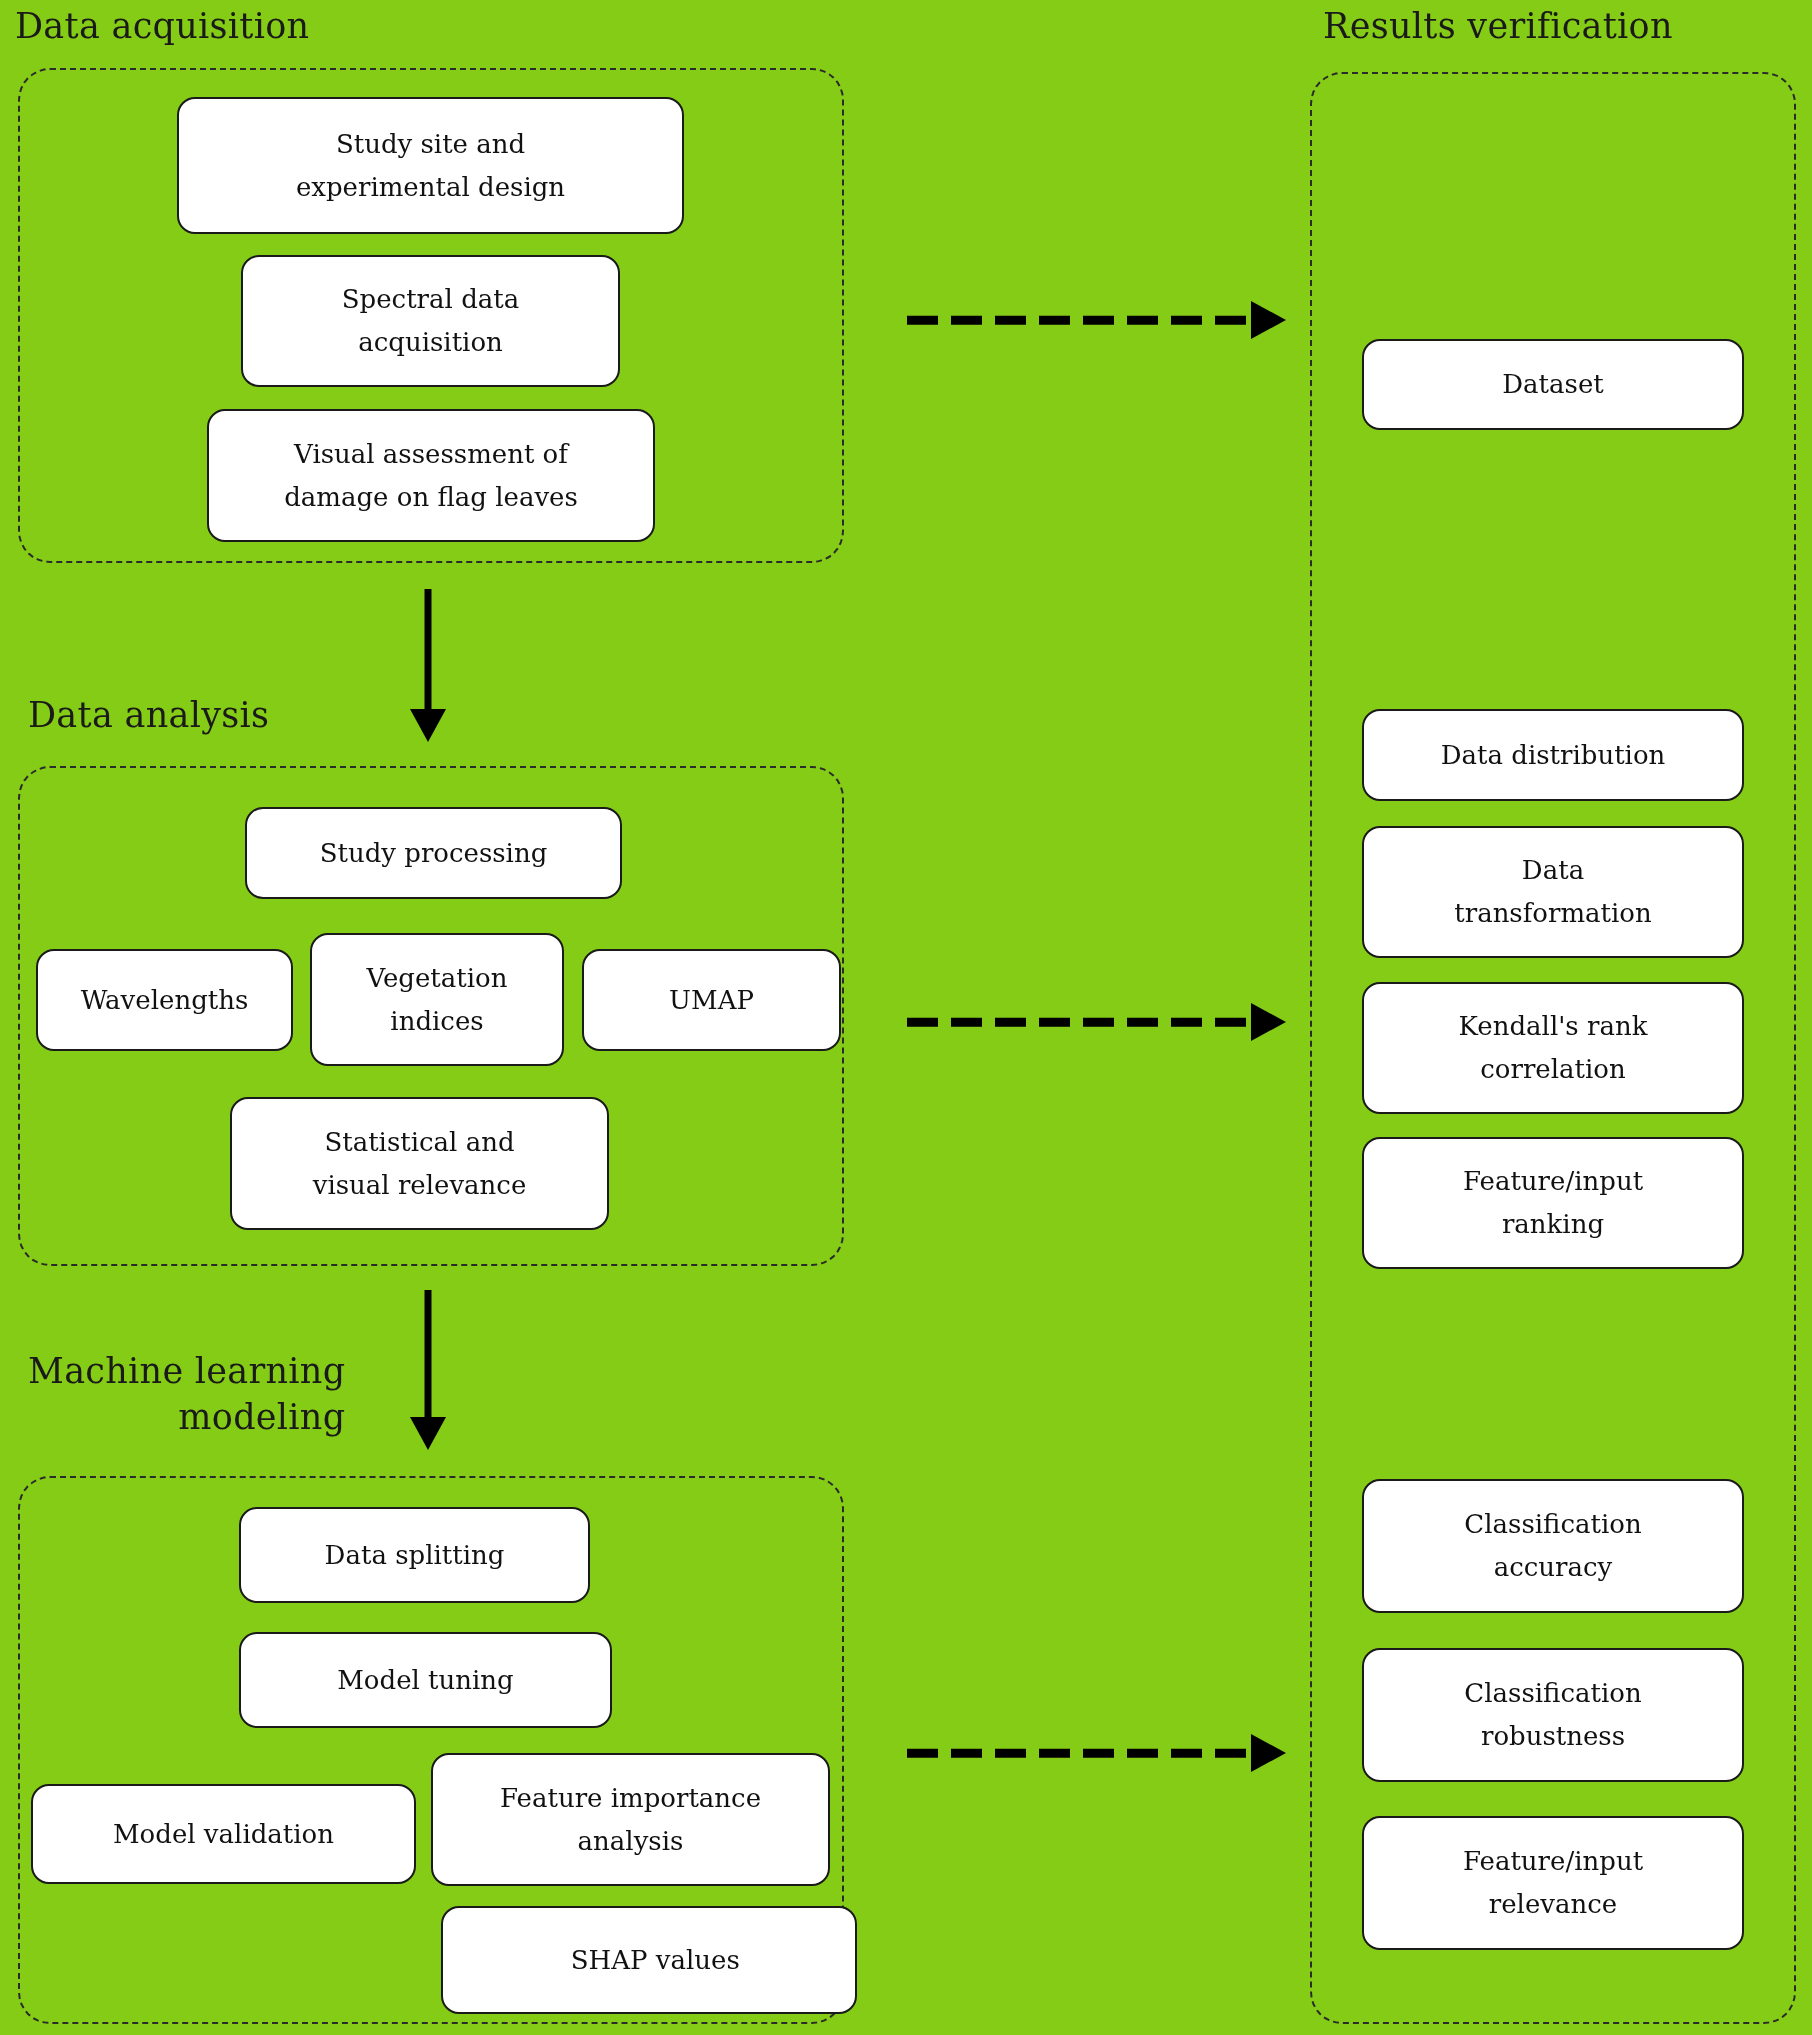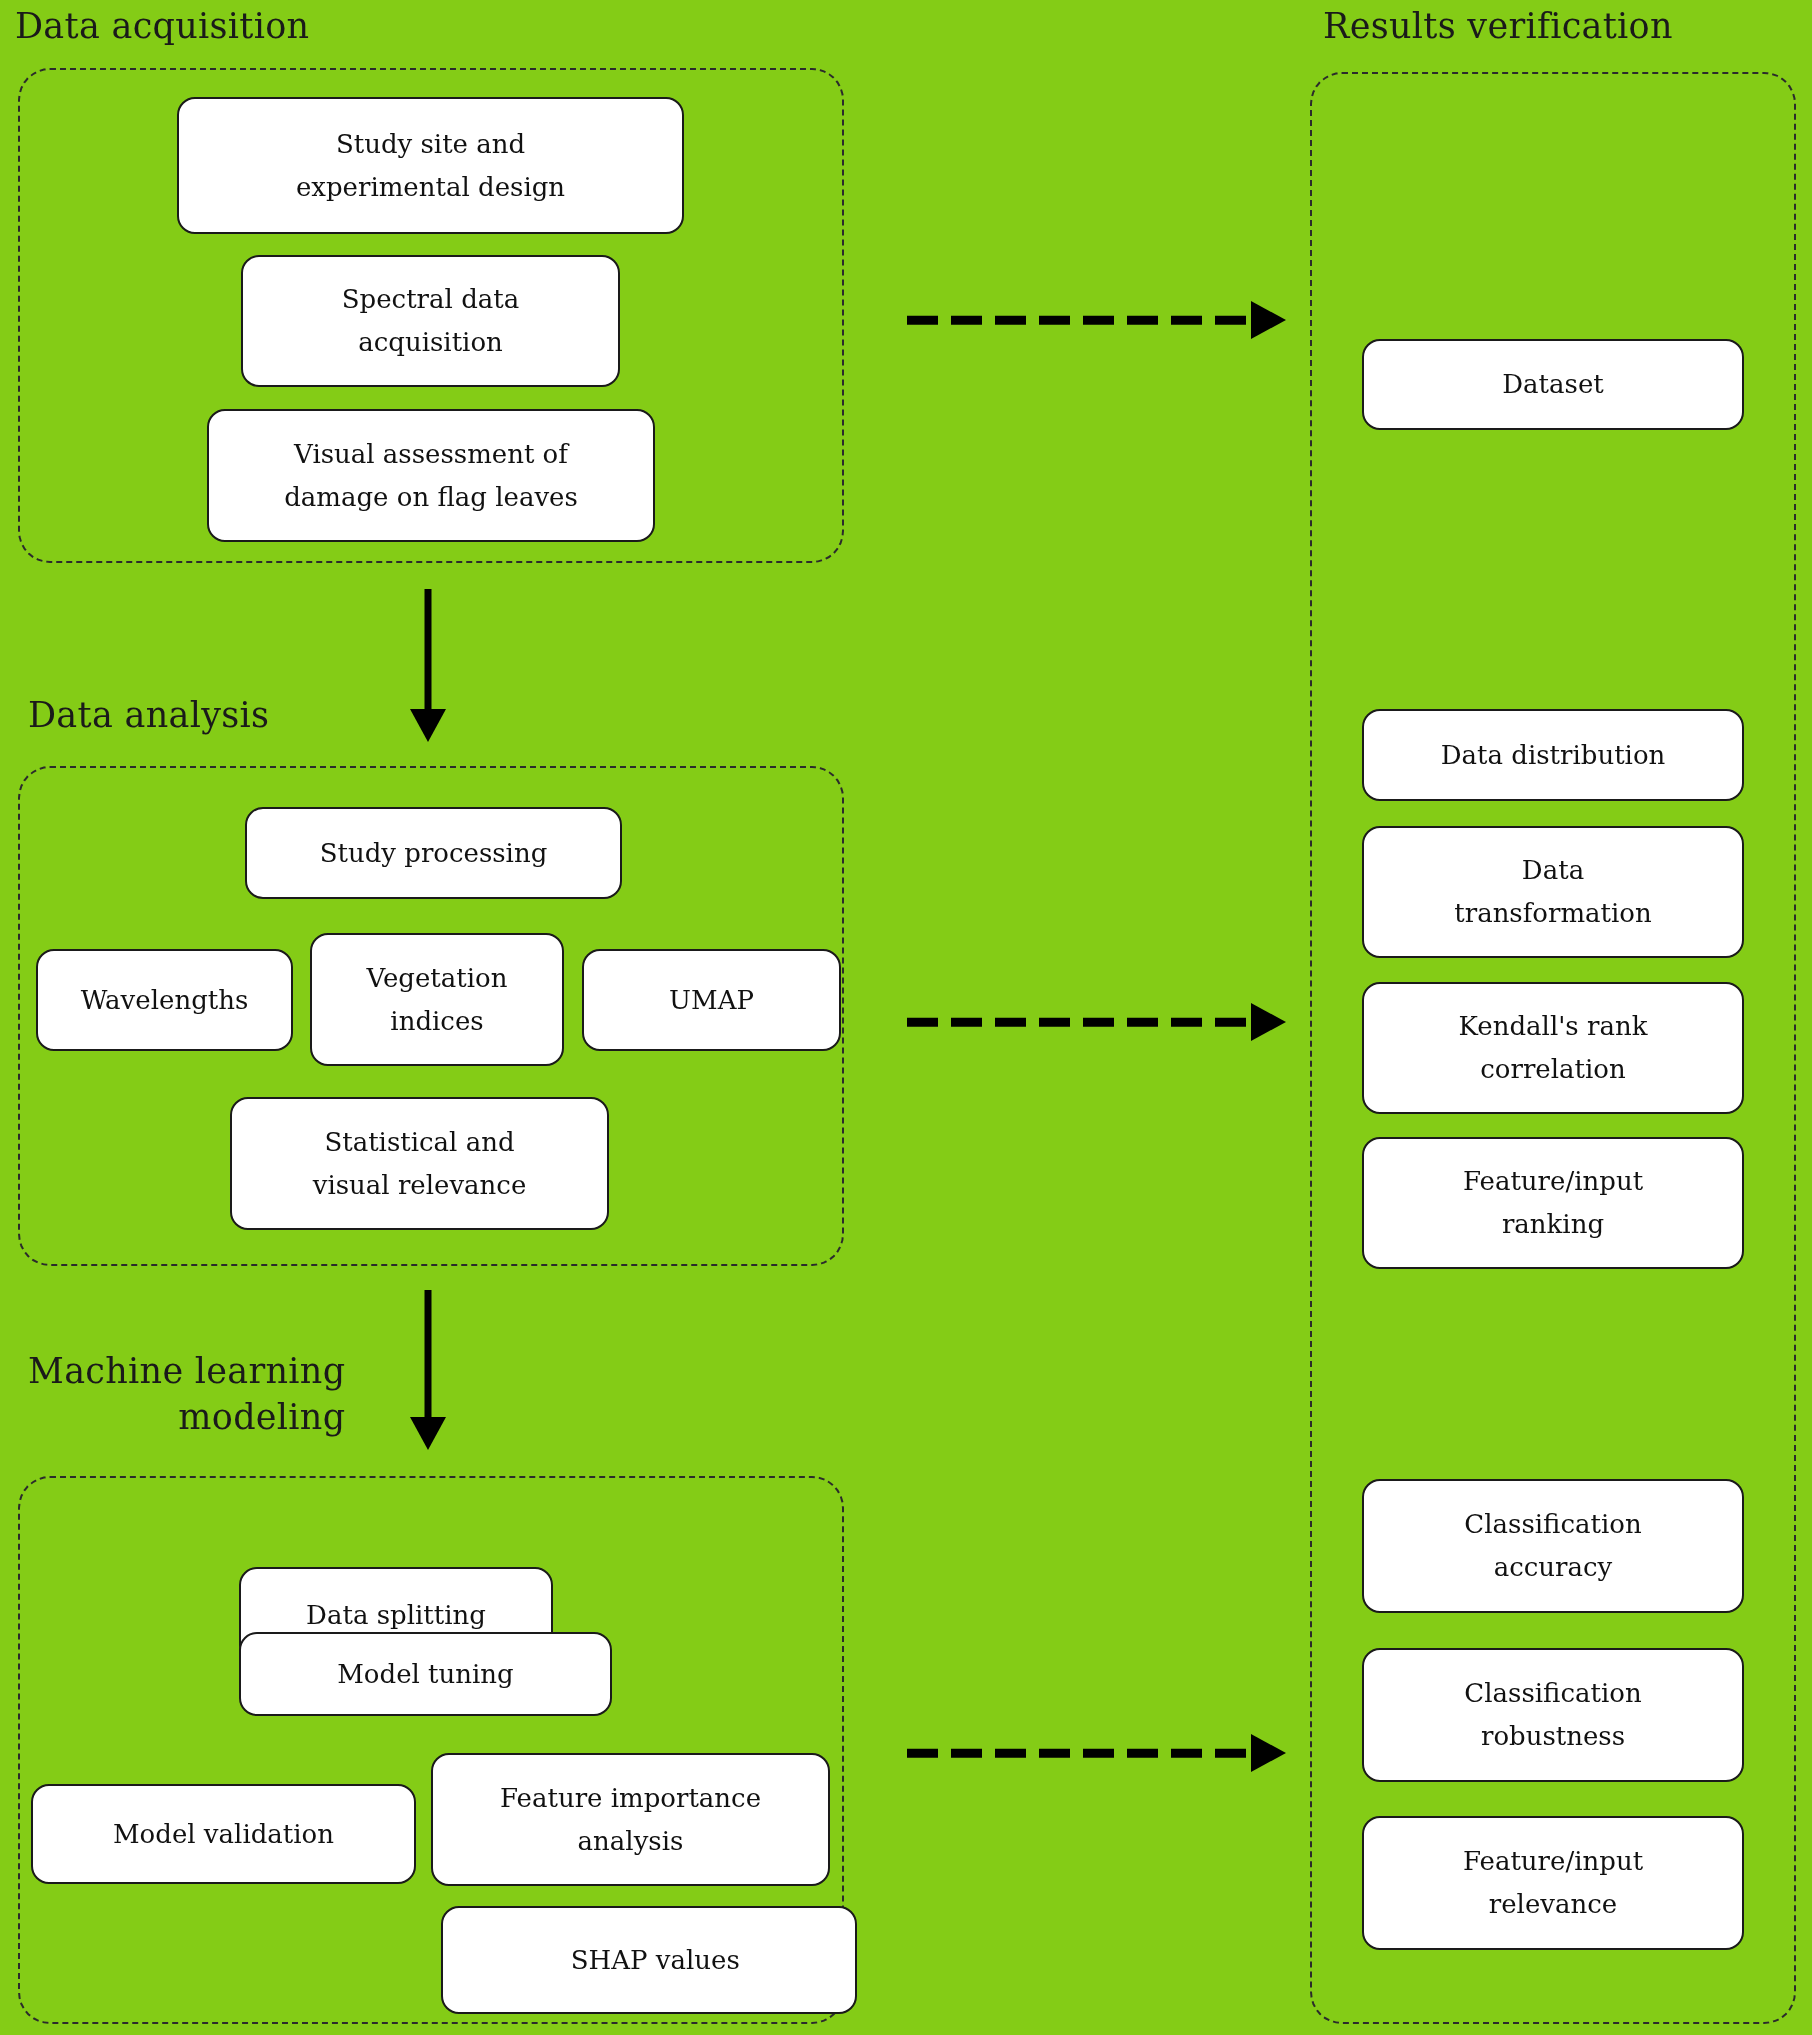--- a/index.html
+++ b/index.html
@@ -144,23 +144,23 @@
   <div class="node" style="left:230px; top:1097px; width:379px; height:133px;">Statistical and
 visual relevance</div>
 
   <div class="v-arrow" style="left:428px; top:1290px; height:160px;">
     <div class="shaft" style="height:129px;"></div>
     <div class="head"></div>
   </div>
 
   <div class="group" style="left:17.6px; top:1476px; width:826px; height:548px;"></div>
 
-  <div class="node" style="left:239px; top:1567px; width:314px; height:96px;text-align:right;">Data splitting</div>
-
-  <div class="node" style="left:239px; top:1632px; width:373px; height:84px;">Model tuning</div>
+  <div class="node" style="left:239px; top:1507px; width:351px; height:96px;text-align:right;">Data splitting</div>
+
+  <div class="node" style="left:239px; top:1632px; width:373px; height:96px;">Model tuning</div>
 
   <div class="node" style="left:31px; top:1784px; width:385px; height:100px;">Model validation</div>
 
   <div class="node" style="left:431px; top:1753px; width:399px; height:133px;">Feature importance
 analysis</div>
 
   <div class="node" style="left:441px; top:1906px; width:416px; height:108px;padding-left:20px;">SHAP values</div>
 
   <div class="h-arrow" style="left:907px; top:320px; width:379px;">
     <div class="shaft" style="width:346px;"></div>

